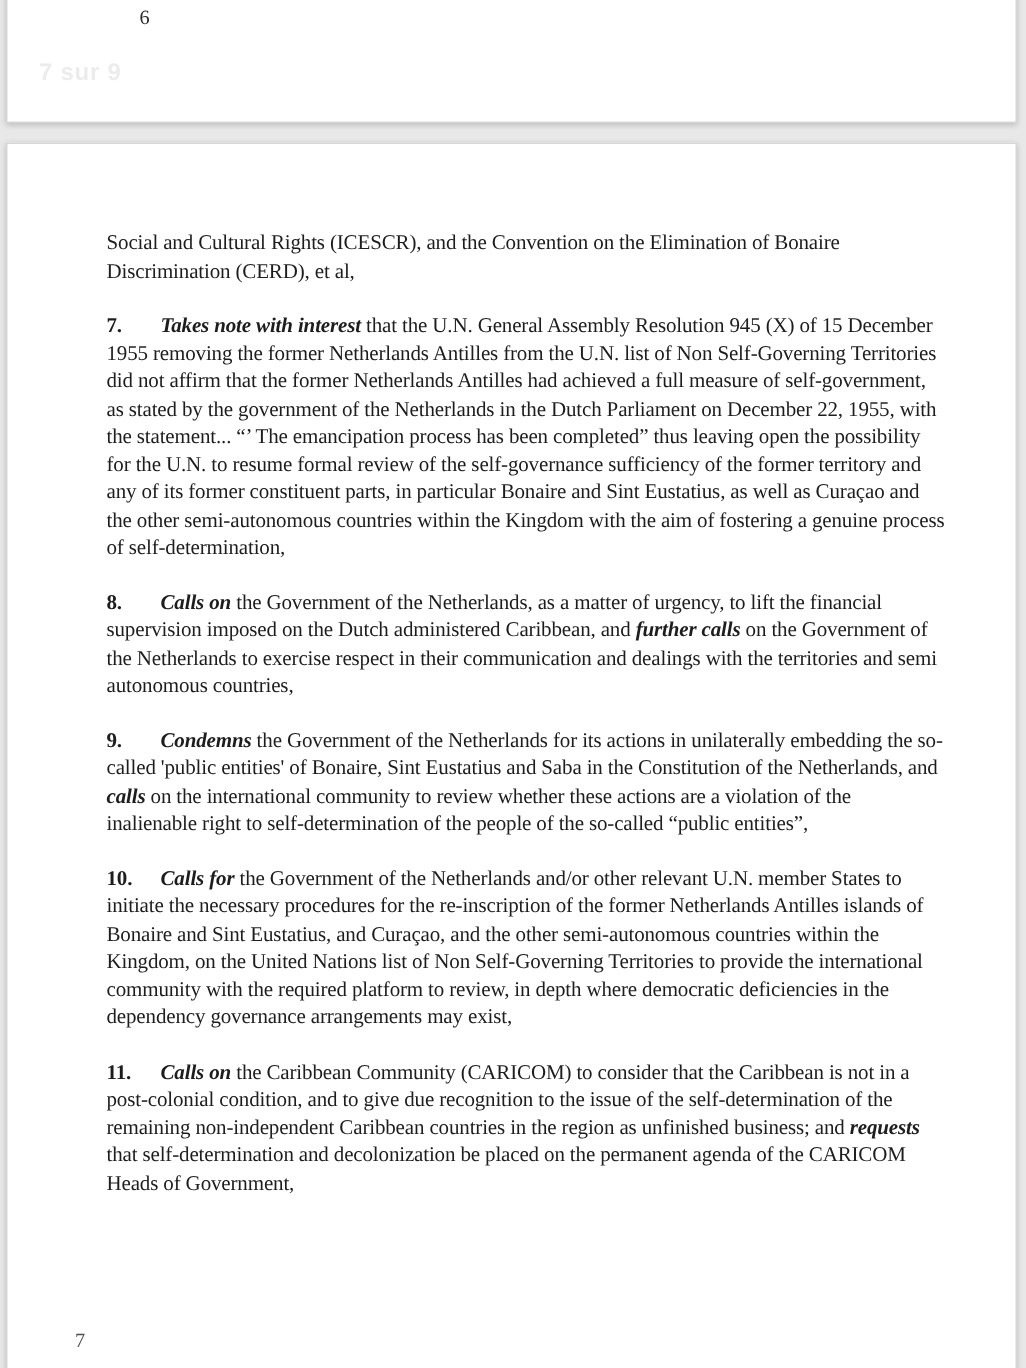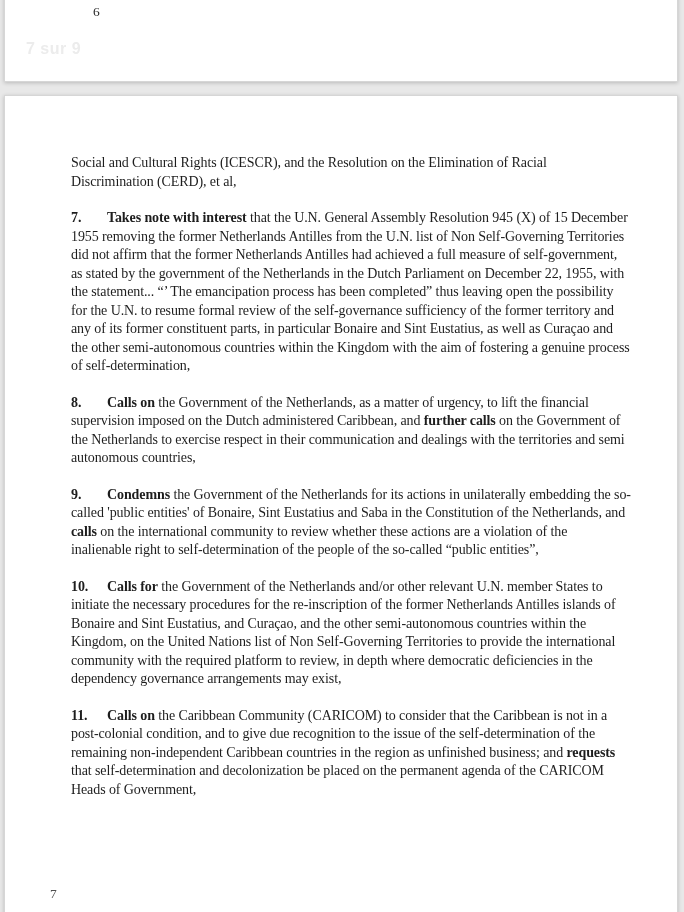--- a/index.html
+++ b/index.html
@@ -75,36 +75,37 @@
     margin: 0 0 18px 0;
     padding: 0;
   }
   .pnum {
     display: inline-block;
     width: 36px;
     font-weight: bold;
   }
   .bi {
     font-weight: bold;
+    font-style: italic;
   }
 </style>
 </head>
 <body>
 
 <div class="viewer">
 
   <div class="page page-prev">
     <div class="footer-num-prev">6</div>
   </div>
 
   <div class="page-indicator">7 sur 9</div>
 
   <div class="page page-current">
     <div class="content">
-        <p class="para"><span class="seg">Social and Cultural Rights (ICESCR), and the Resolution on the Elimination of Racial Discrimination (CERD), et al,</span></p>
+        <p class="para"><span class="seg">Social and Cultural Rights (ICESCR), and the Convention on the Elimination of Bonaire Discrimination (CERD), et al,</span></p>
         <p class="para"><span class="pnum">7.</span><span class="bi">Takes note with interest</span><span class="seg"> that the U.N. General Assembly Resolution 945 (X) of 15 December 1955 removing the former Netherlands Antilles from the U.N. list of Non Self-Governing Territories did not affirm that the former Netherlands Antilles had achieved a full measure of self-government, as stated by the government of the Netherlands in the Dutch Parliament on December 22, 1955,  with the statement... “’ The emancipation process has been completed” thus leaving open the possibility for the U.N. to resume formal review of the self-governance sufficiency of the former territory and any of its former constituent parts, in particular Bonaire and Sint Eustatius, as well as Curaçao and the other semi-autonomous countries within the Kingdom with the aim of fostering a genuine process of self-determination,</span></p>
         <p class="para"><span class="pnum">8.</span><span class="bi">Calls on</span><span class="seg"> the Government of the Netherlands, as a matter of urgency, to lift the financial supervision imposed on the Dutch administered Caribbean, and </span><span class="bi">further calls</span><span class="seg"> on the Government of the Netherlands to exercise respect in their communication and dealings with the territories and semi autonomous countries,</span></p>
         <p class="para"><span class="pnum">9.</span><span class="bi">Condemns</span><span class="seg"> the  Government of the Netherlands for its actions in unilaterally embedding the so-called 'public entities' of Bonaire, Sint Eustatius and Saba in the Constitution of the Netherlands, and </span><span class="bi">calls</span><span class="seg"> on the international community to review whether these actions are a violation of the inalienable right to self-determination of the people of the so-called “public entities”,</span></p>
         <p class="para"><span class="pnum">10.</span><span class="bi">Calls for</span><span class="seg"> the Government of the Netherlands and/or other relevant U.N. member States to initiate the necessary procedures for the re-inscription of the former Netherlands Antilles islands of Bonaire and Sint Eustatius, and Curaçao, and the other semi-autonomous countries within the Kingdom, on the United Nations list of Non Self-Governing Territories to provide the international community with the required platform to review, in depth where democratic deficiencies in the dependency governance arrangements may exist,</span></p>
         <p class="para"><span class="pnum">11.</span><span class="bi">Calls on</span><span class="seg"> the Caribbean Community (CARICOM) to consider that the Caribbean is not in a post-colonial condition,  and to give due recognition to the issue of the self-determination of the remaining non-independent Caribbean countries in the region as unfinished business; and </span><span class="bi">requests</span><span class="seg"> that self-determination and decolonization be placed on the permanent agenda of the CARICOM Heads of Government,</span></p>
       </div>
     <div class="footer-num-cur">7</div>
   </div>
 
 </div>

